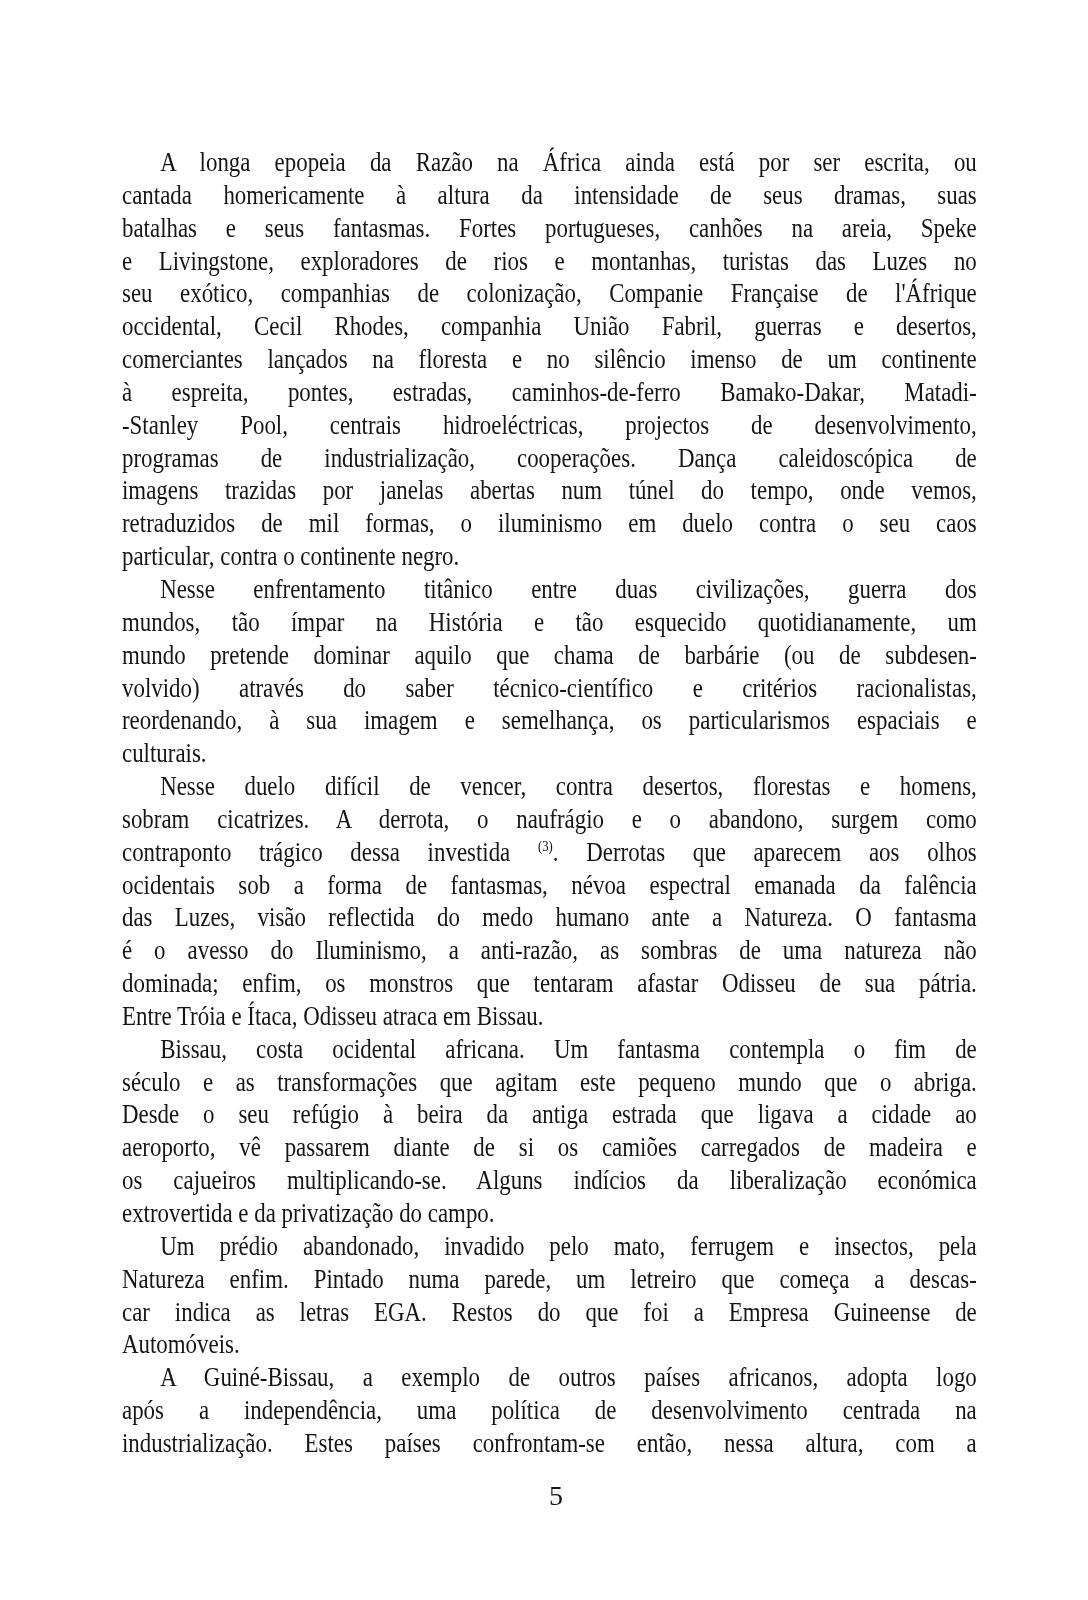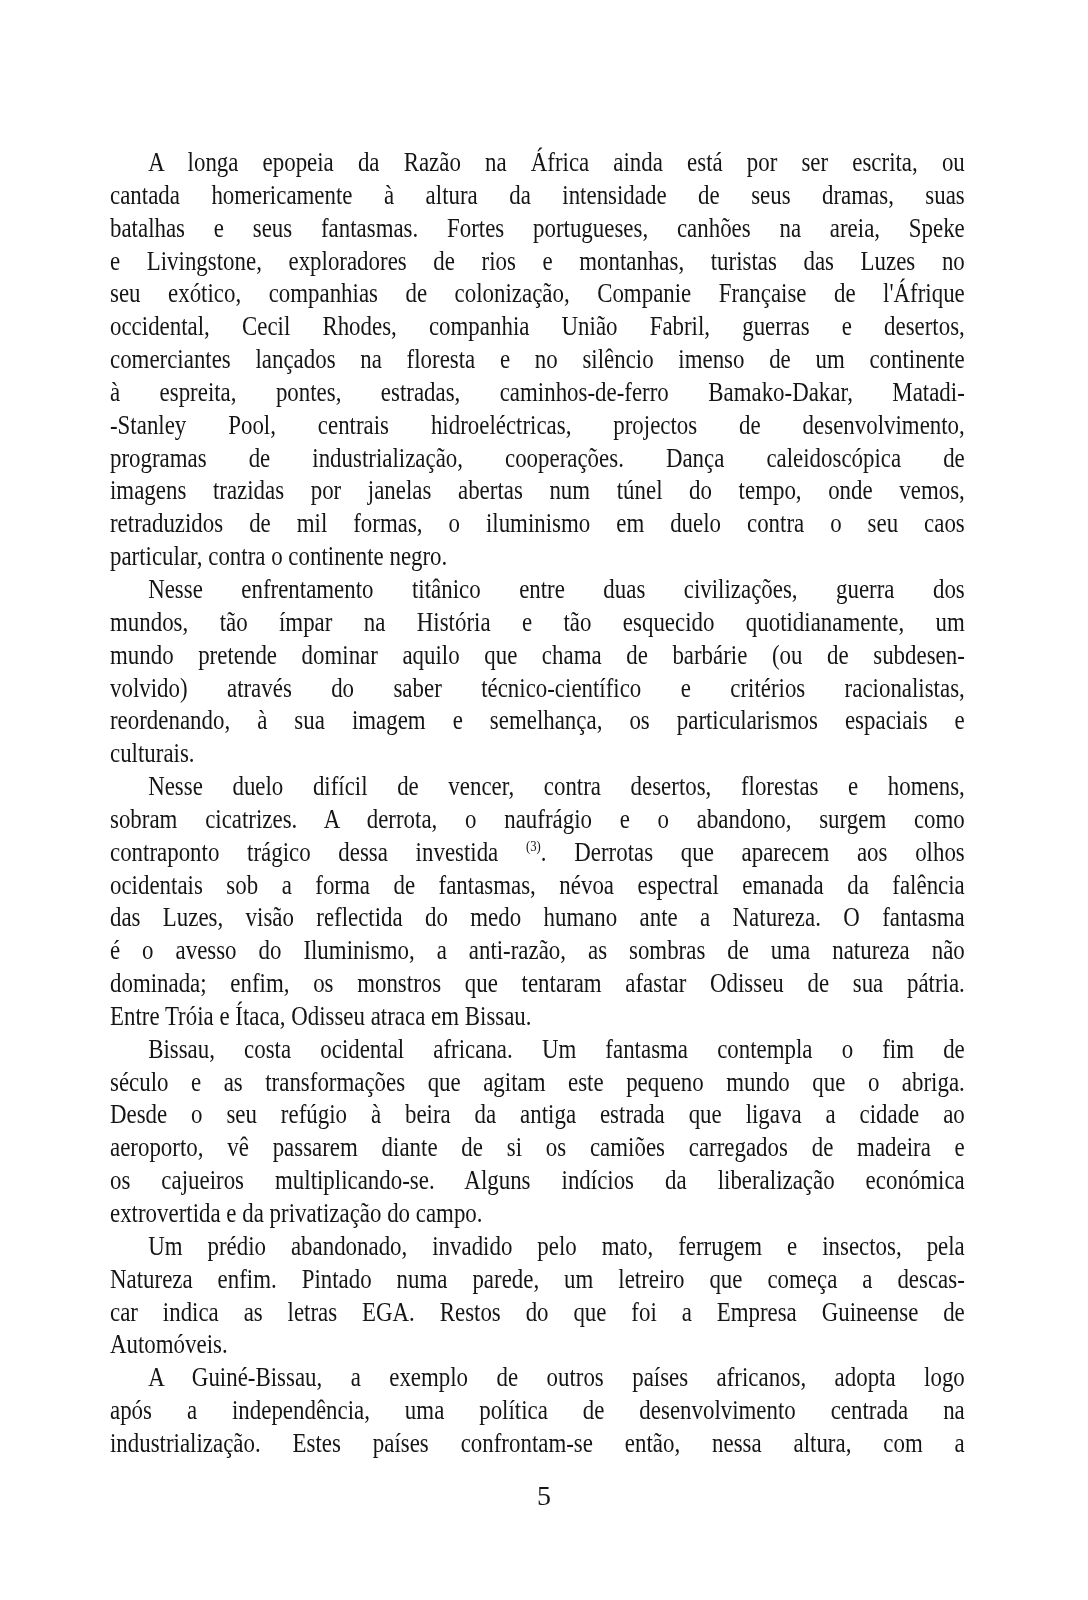--- a/index.html
+++ b/index.html
@@ -1,17 +1,17 @@
 <!DOCTYPE html>
 <html><head>
 <meta charset="utf-8">
 <style>
   html, body { margin: 0; padding: 0; background: #ffffff; }
   body { width: 1088px; height: 1600px; position: relative; overflow: hidden; }
-  .page { position: absolute; left: 0; top: 0; width: 1000px; height: 1600px; background: #fff; }
+  .page { position: absolute; left: 12px; top: 0; width: 1000px; height: 1600px; background: #fff; }
   .text-block {
     position: absolute;
     left: 110px;
     top: 146px;
     width: 1008px; 
     transform: scaleX(0.848);
     transform-origin: 0 0;
     font-family: "Liberation Serif", "DejaVu Serif", serif;
     font-size: 27px;
     line-height: 32.85px;

